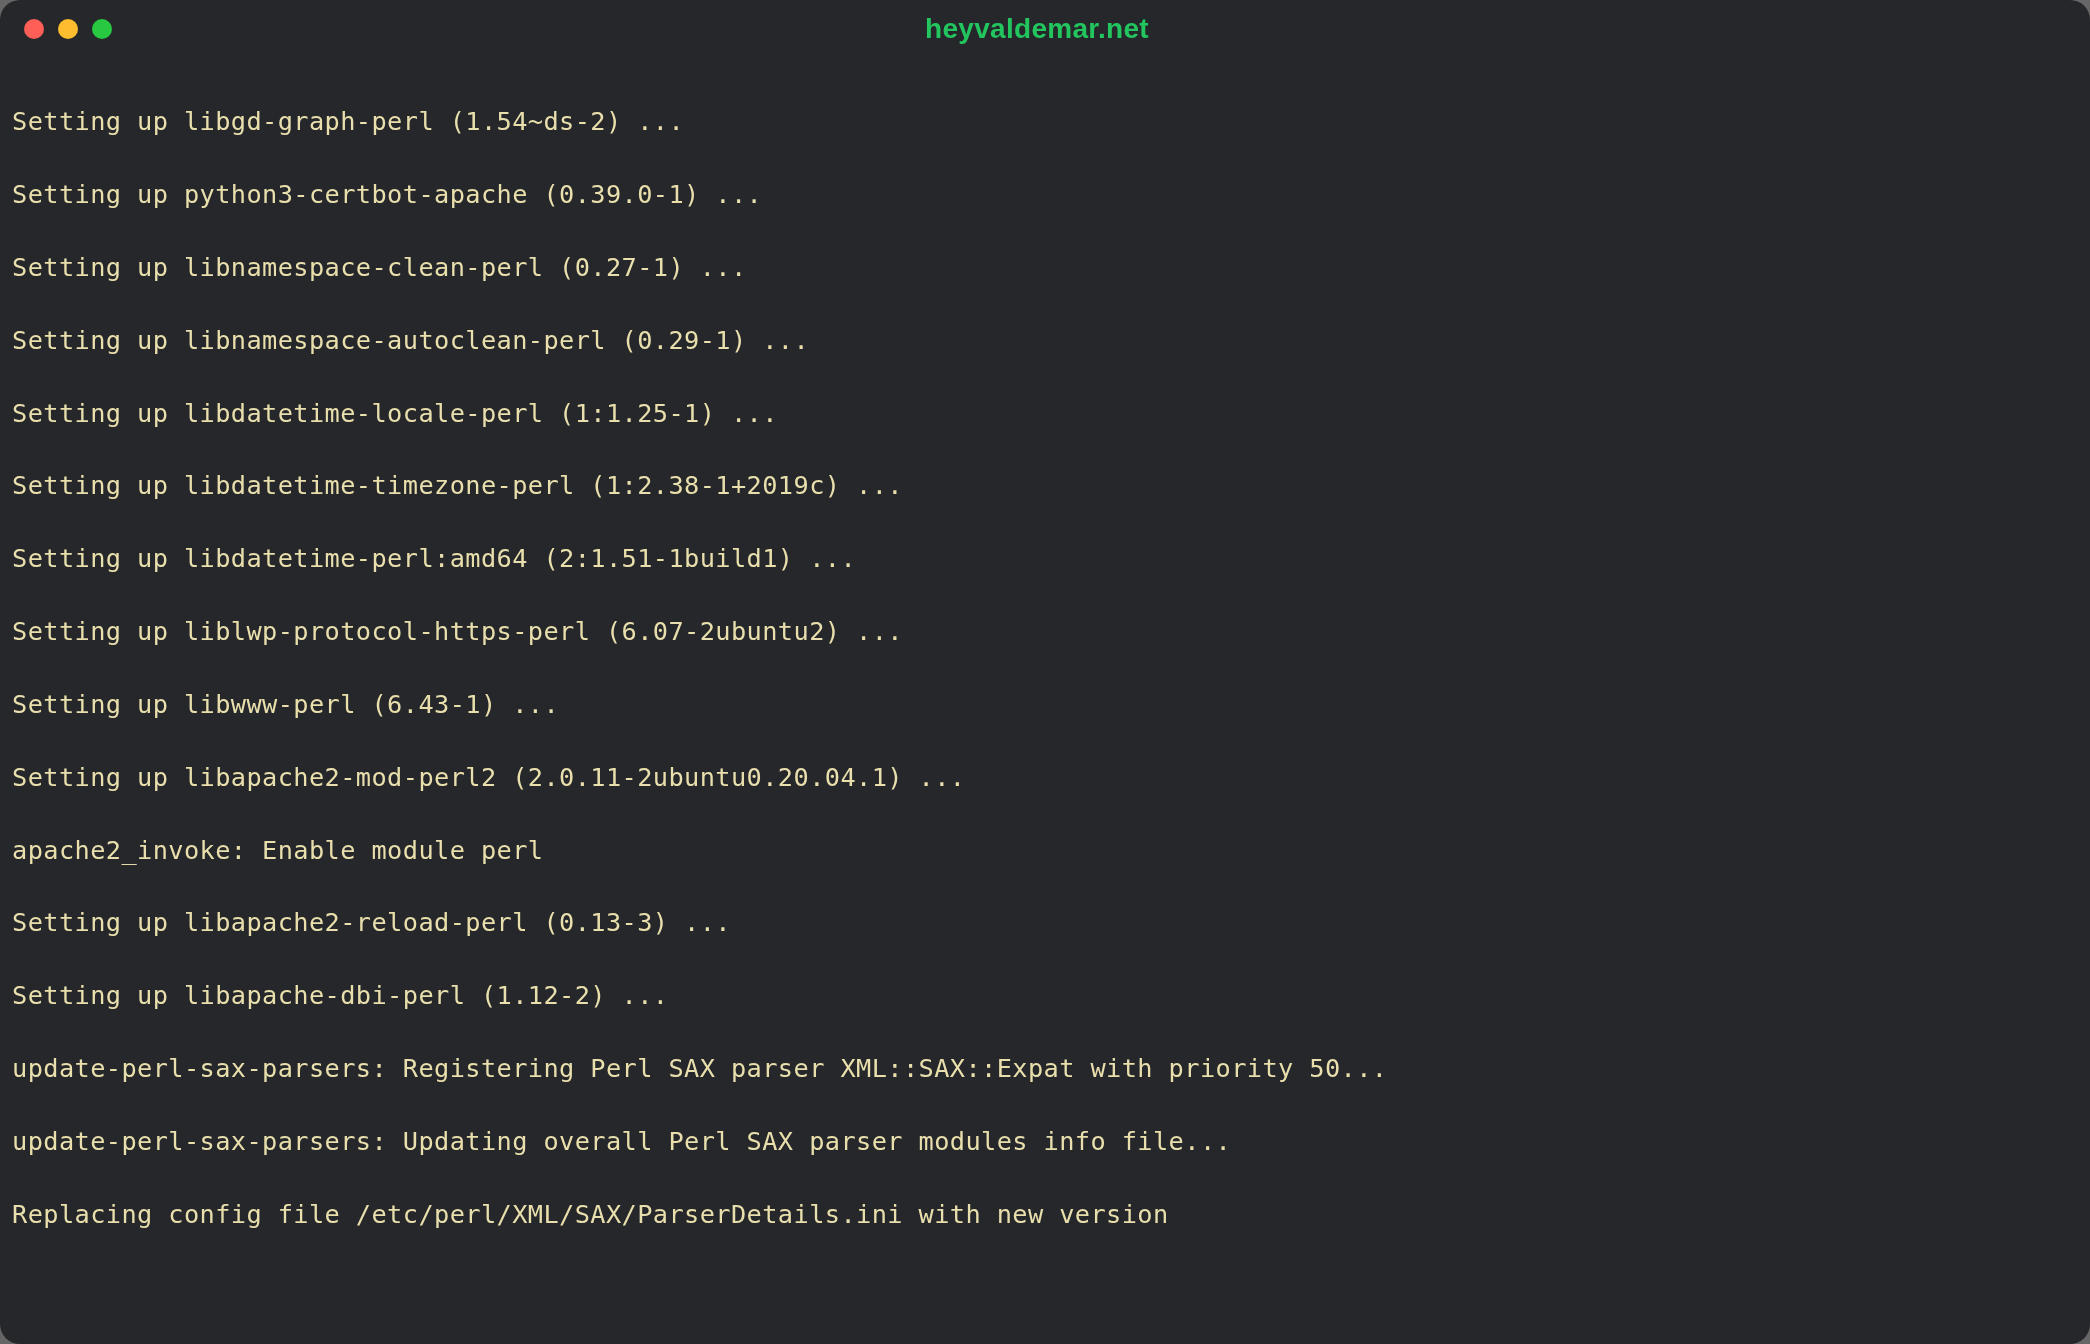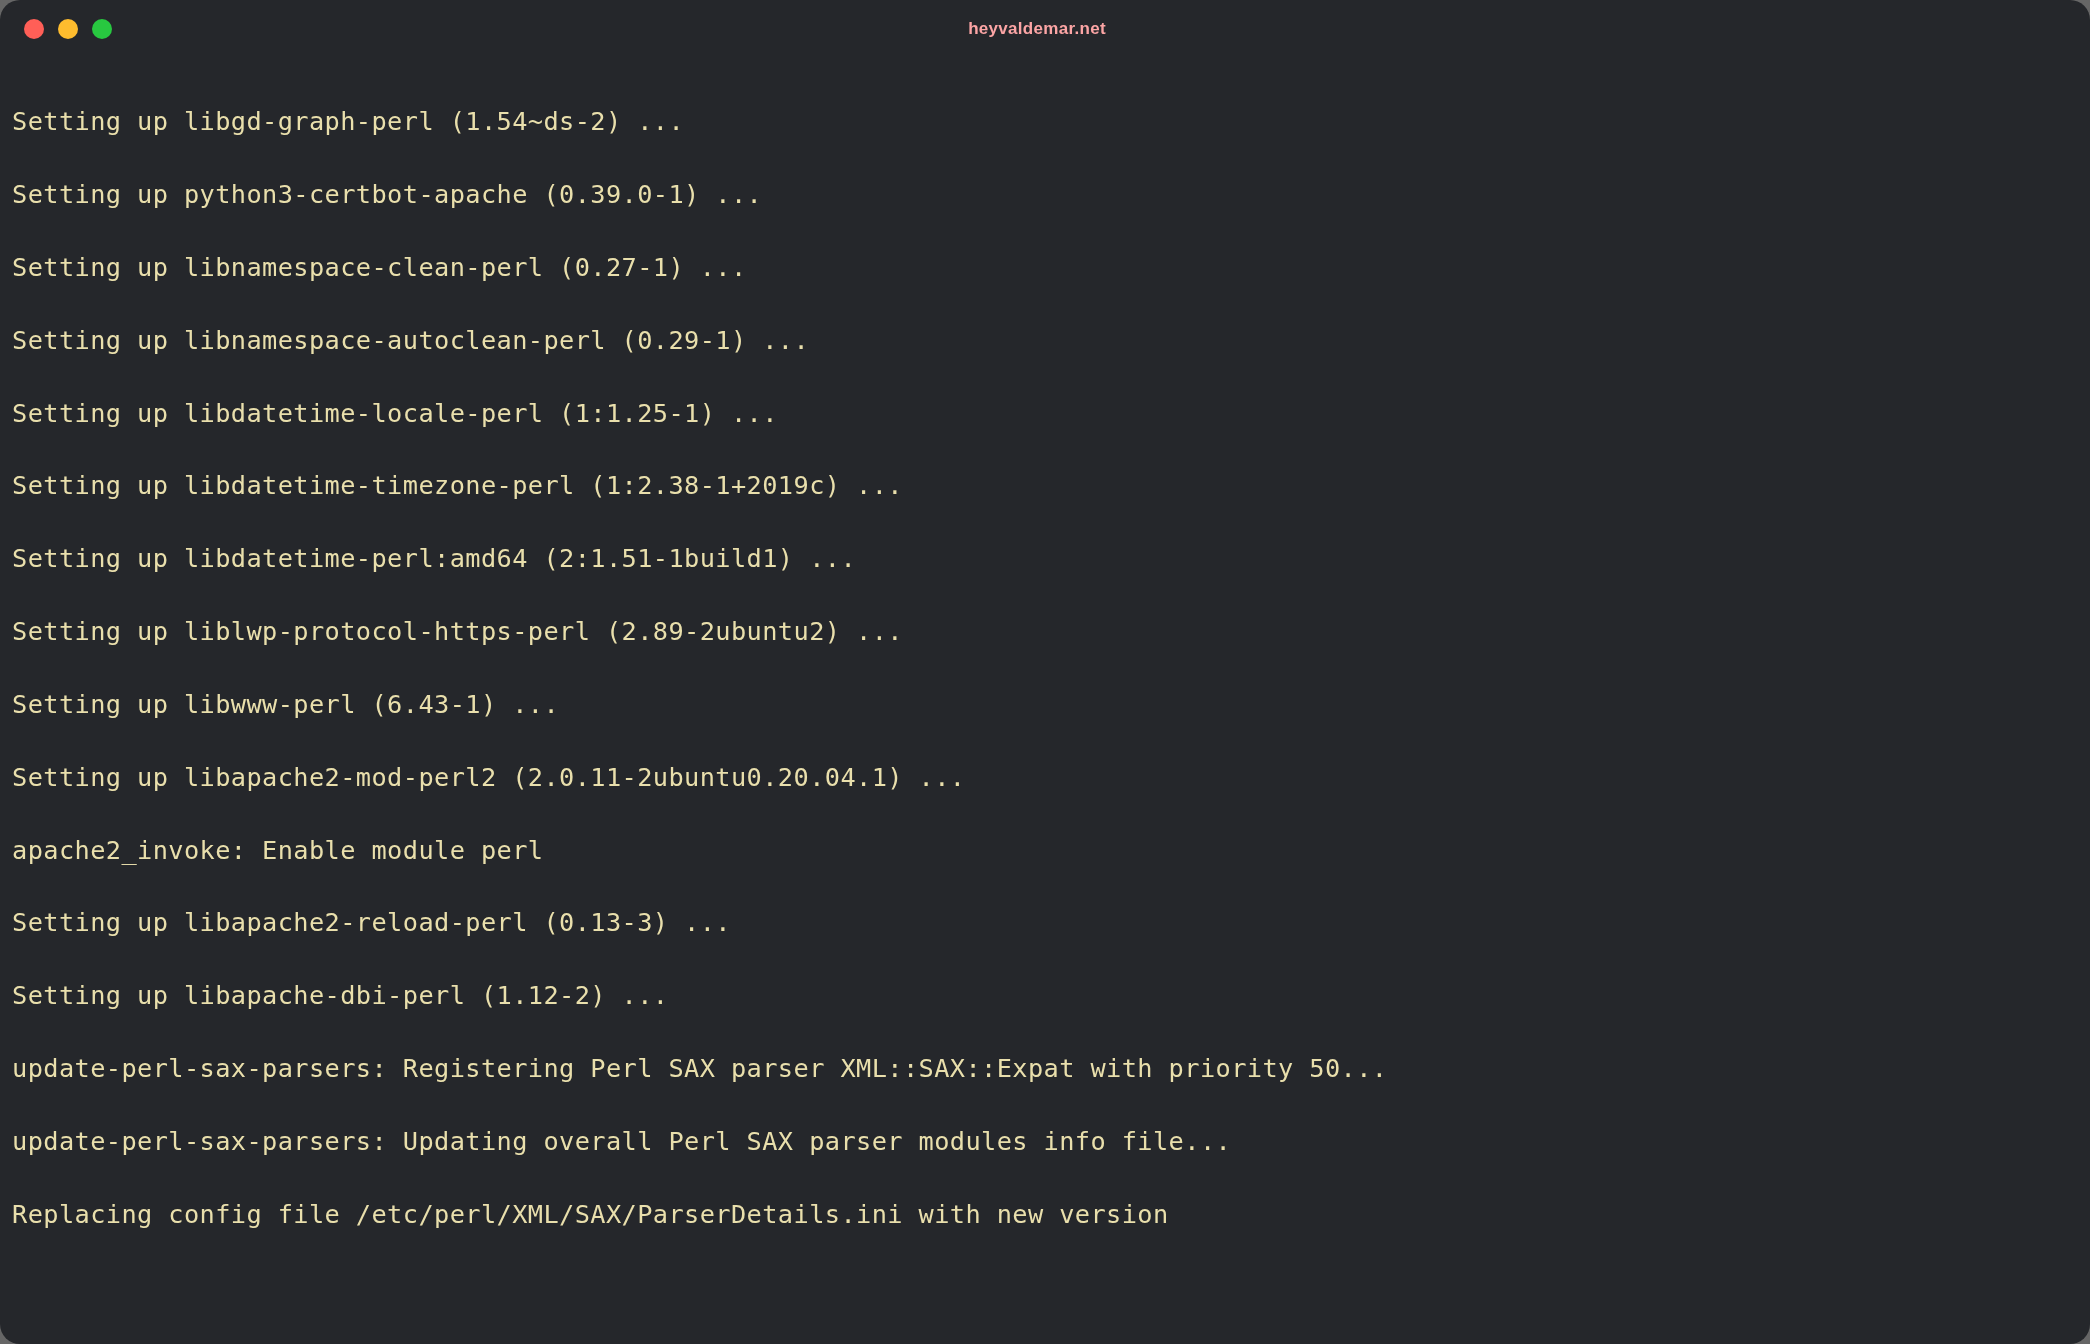--- a/index.html
+++ b/index.html
@@ -36,22 +36,22 @@
     height: 20px;
     border-radius: 50%;
   }
   .tl.red    { background: #ff5f57; }
   .tl.yellow { background: #febc2e; }
   .tl.green  { background: #28c840; }
   .title {
     position: absolute;
     left: 0; right: 16px;
     text-align: center;
-    color: #fca5a5;
-    font-size: 17px;
+    color: #22c55e;
+    font-size: 28px;
     font-weight: 600;
     letter-spacing: 0.3px;
     pointer-events: none;
   }
   .terminal {
     box-sizing: border-box;
     padding: 10px 12px 12px 12px;
     font-family: "Menlo", "SF Mono", "Monaco", "DejaVu Sans Mono", ui-monospace, monospace;
     font-size: 25.3px;
     line-height: 36.4px;
@@ -79,21 +79,21 @@
   </div>
 
   <div class="terminal">
 <span class="line">Setting up libgd-graph-perl (1.54~ds-2) ...</span>
 <span class="line">Setting up python3-certbot-apache (0.39.0-1) ...</span>
 <span class="line">Setting up libnamespace-clean-perl (0.27-1) ...</span>
 <span class="line">Setting up libnamespace-autoclean-perl (0.29-1) ...</span>
 <span class="line">Setting up libdatetime-locale-perl (1:1.25-1) ...</span>
 <span class="line">Setting up libdatetime-timezone-perl (1:2.38-1+2019c) ...</span>
 <span class="line">Setting up libdatetime-perl:amd64 (2:1.51-1build1) ...</span>
-<span class="line">Setting up liblwp-protocol-https-perl (2.89-2ubuntu2) ...</span>
+<span class="line">Setting up liblwp-protocol-https-perl (6.07-2ubuntu2) ...</span>
 <span class="line">Setting up libwww-perl (6.43-1) ...</span>
 <span class="line">Setting up libapache2-mod-perl2 (2.0.11-2ubuntu0.20.04.1) ...</span>
 <span class="line">apache2_invoke: Enable module perl</span>
 <span class="line">Setting up libapache2-reload-perl (0.13-3) ...</span>
 <span class="line">Setting up libapache-dbi-perl (1.12-2) ...</span>
 <span class="line">update-perl-sax-parsers: Registering Perl SAX parser XML::SAX::Expat with priority 50...</span>
 <span class="line">update-perl-sax-parsers: Updating overall Perl SAX parser modules info file...</span>
 <span class="line">Replacing config file /etc/perl/XML/SAX/ParserDetails.ini with new version</span>
 
 

